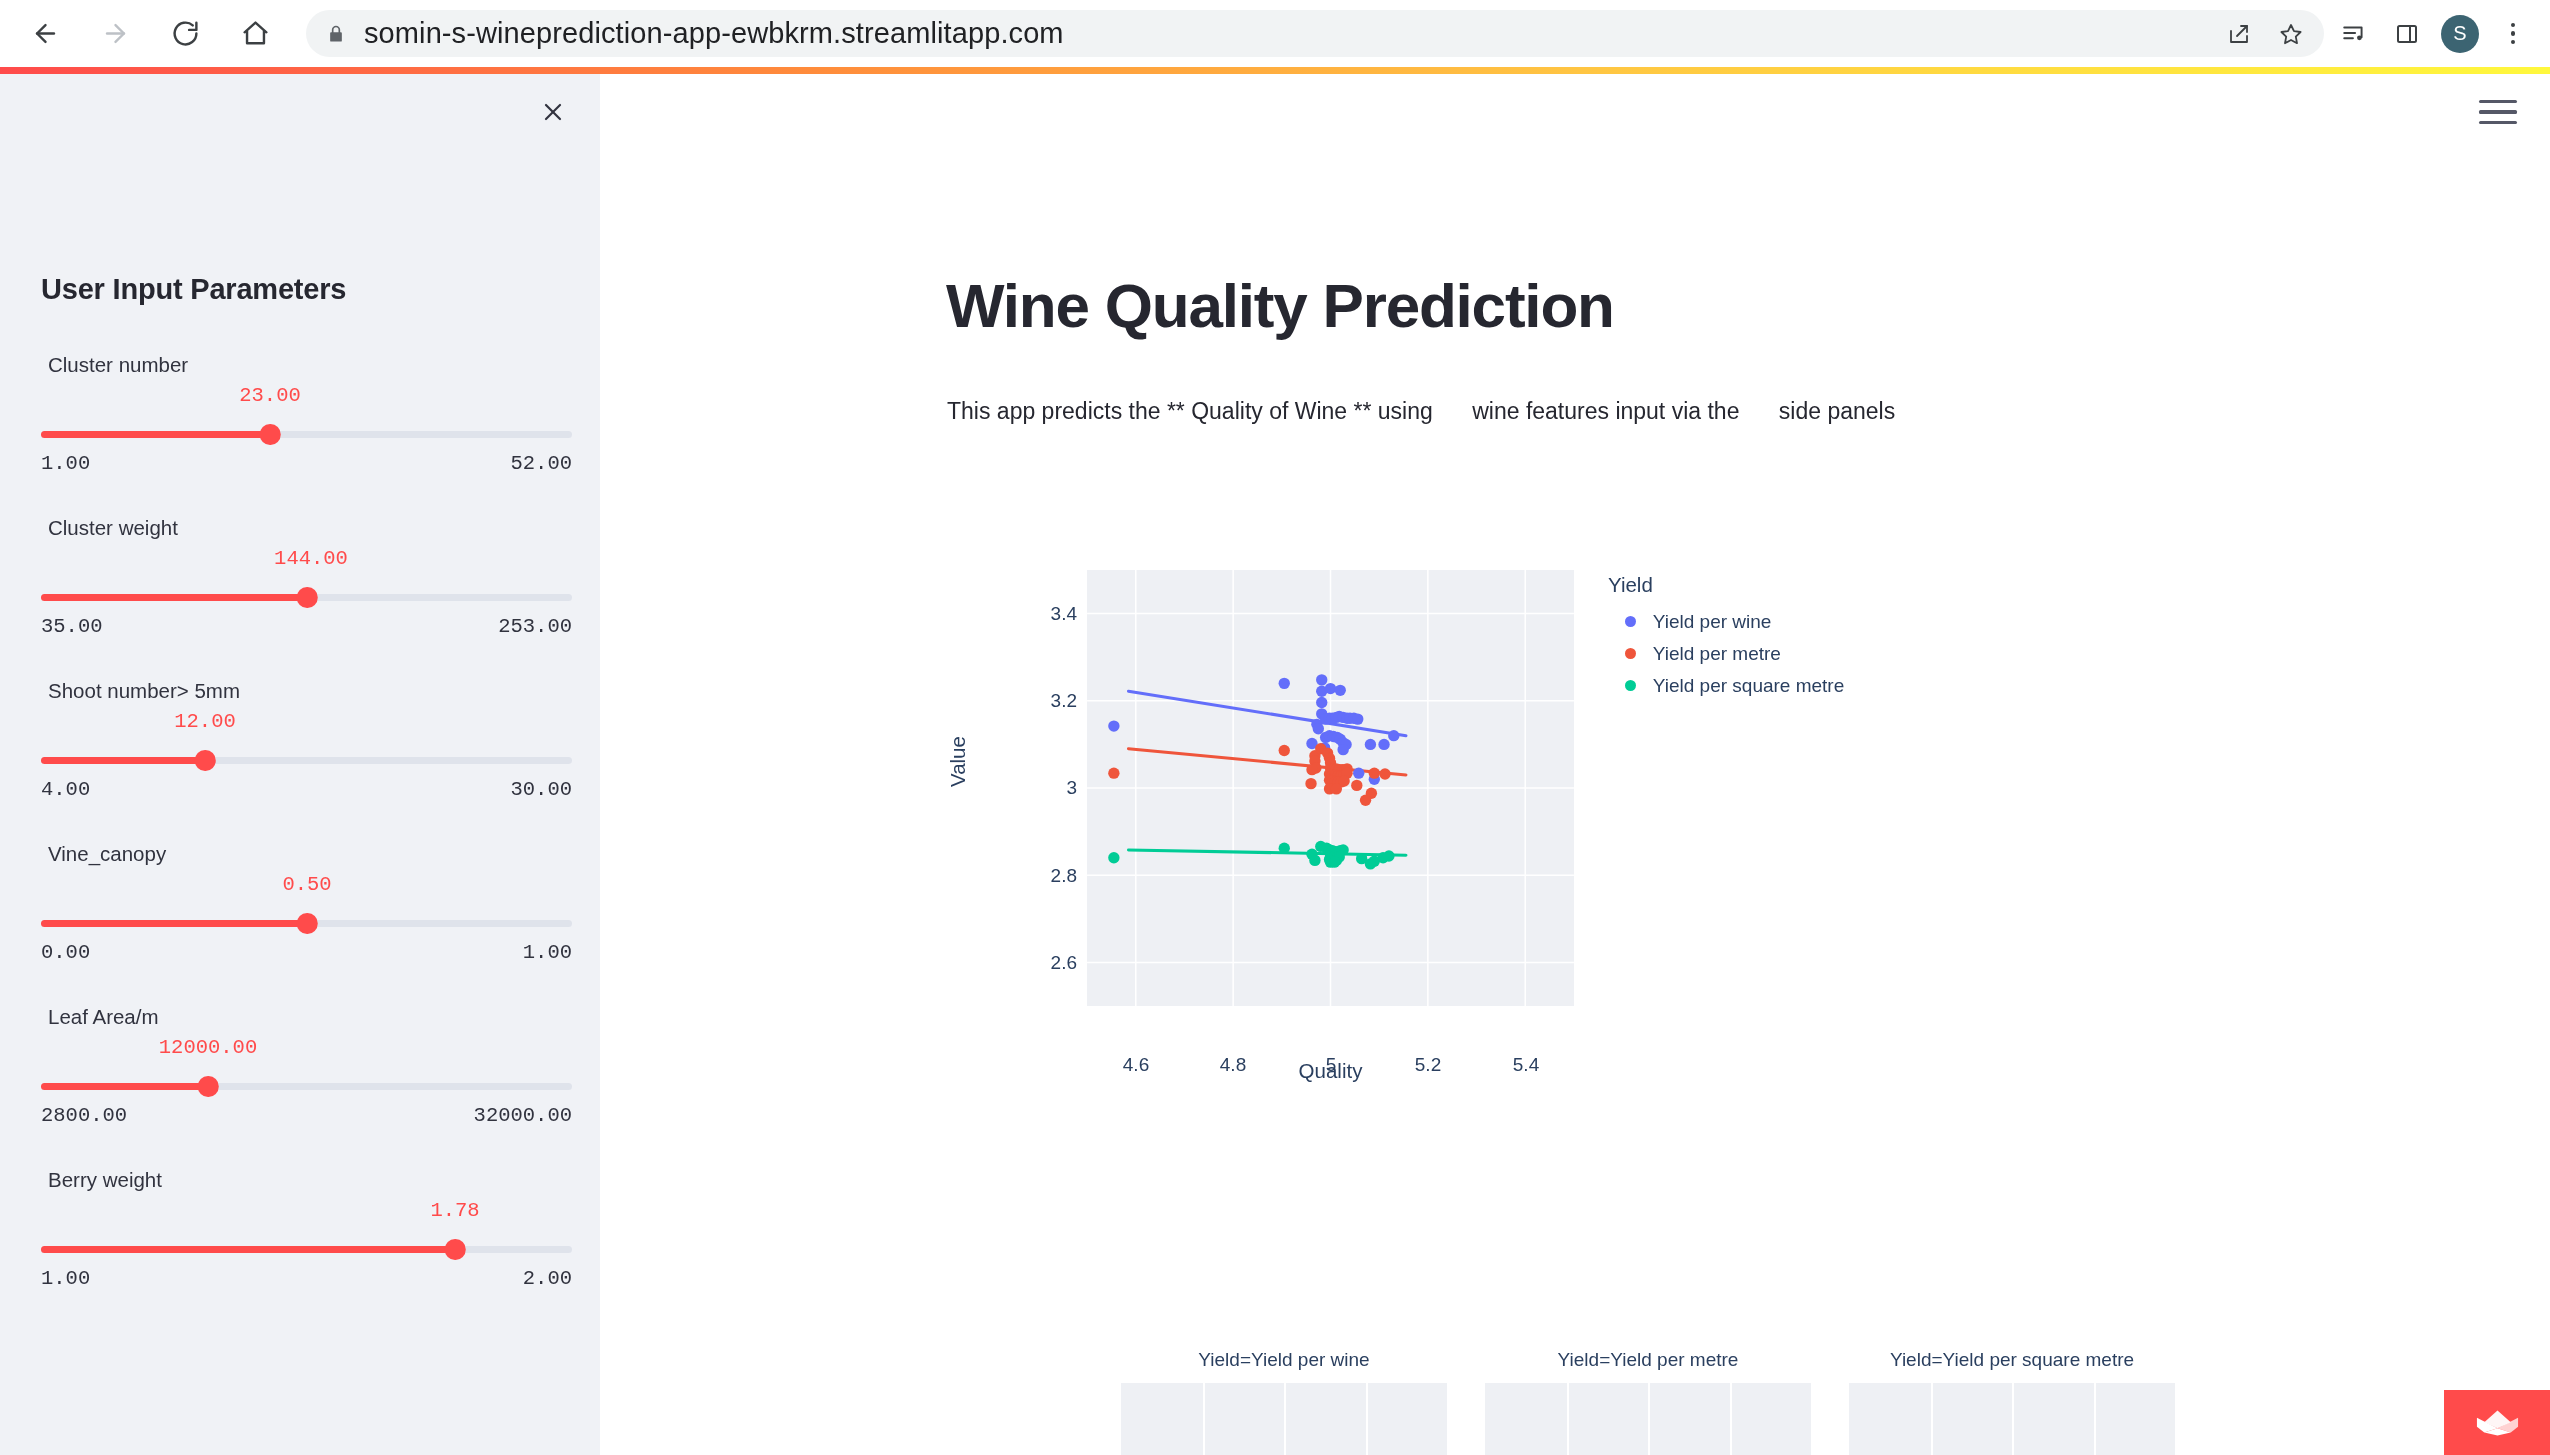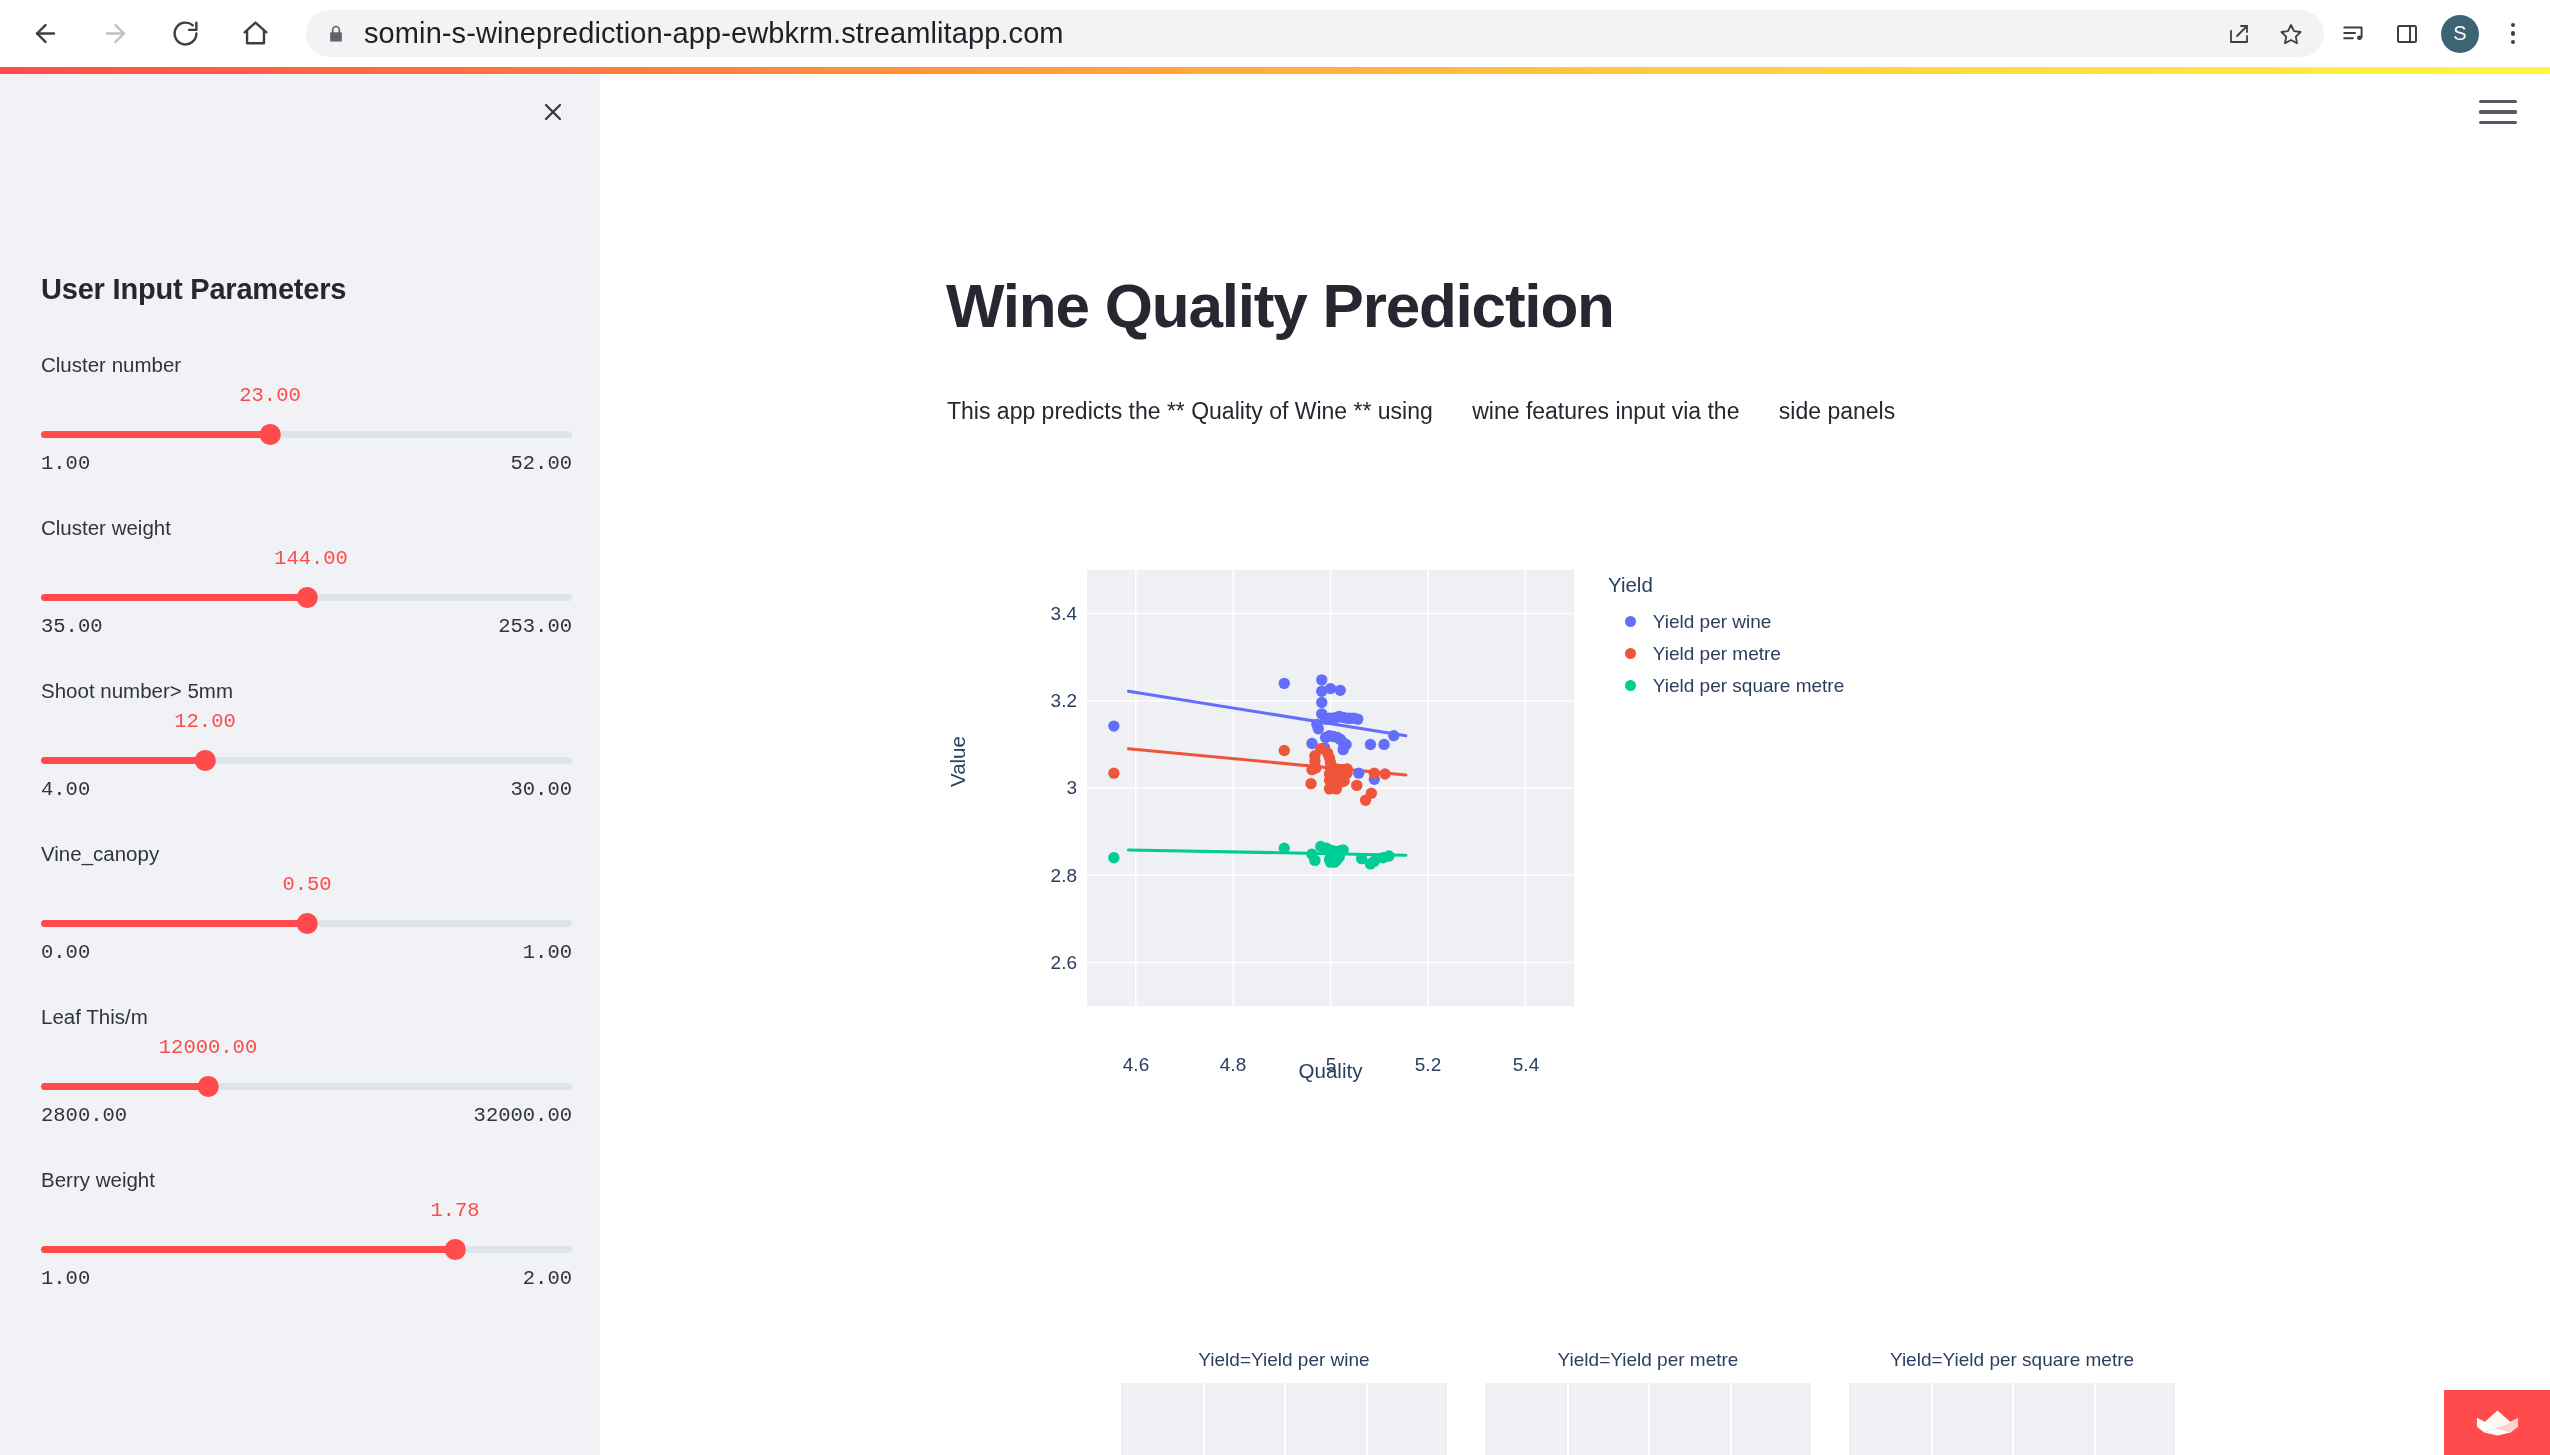--- a/index.html
+++ b/index.html
@@ -101,20 +101,21 @@
   #sidebar-title {
     position: absolute; top: 199px; left: 41px;
     font-size: 29px; font-weight: 700; color: #262730;
     letter-spacing: -0.2px;
   }
   #sliders { position: absolute; top: 281px; left: 41px; width: 531px; }
   .slider-block { position: relative; height: 163px; }
   .slider-label {
     font-size: 20.5px; color: #31333f; line-height: 1;
     margin-bottom: 6px;
+    margin-left: 7px;
   }
   .slider-value {
     position: absolute; top: 29px;
     font-family: "Liberation Mono", monospace;
     font-size: 20.5px; color: #ff4b4b;
     transform: translateX(-50%);
     white-space: nowrap;
   }
   .slider-track {
     position: absolute; top: 76px; left: 0;
@@ -355,21 +356,21 @@
           <div class="slider-track">
             <div class="slider-fill" style="width:266px"></div>
             <div class="slider-thumb" style="left:266px"></div>
           </div>
           <div class="slider-bounds">
             <span>0.00</span>
             <span>1.00</span>
           </div>
         </div>
         <div class="slider-block">
-          <div class="slider-label">Leaf This/m</div>
+          <div class="slider-label">Leaf Area/m</div>
           <div class="slider-value" style="left:167px">12000.00</div>
           <div class="slider-track">
             <div class="slider-fill" style="width:167px"></div>
             <div class="slider-thumb" style="left:167px"></div>
           </div>
           <div class="slider-bounds">
             <span>2800.00</span>
             <span>32000.00</span>
           </div>
         </div>

